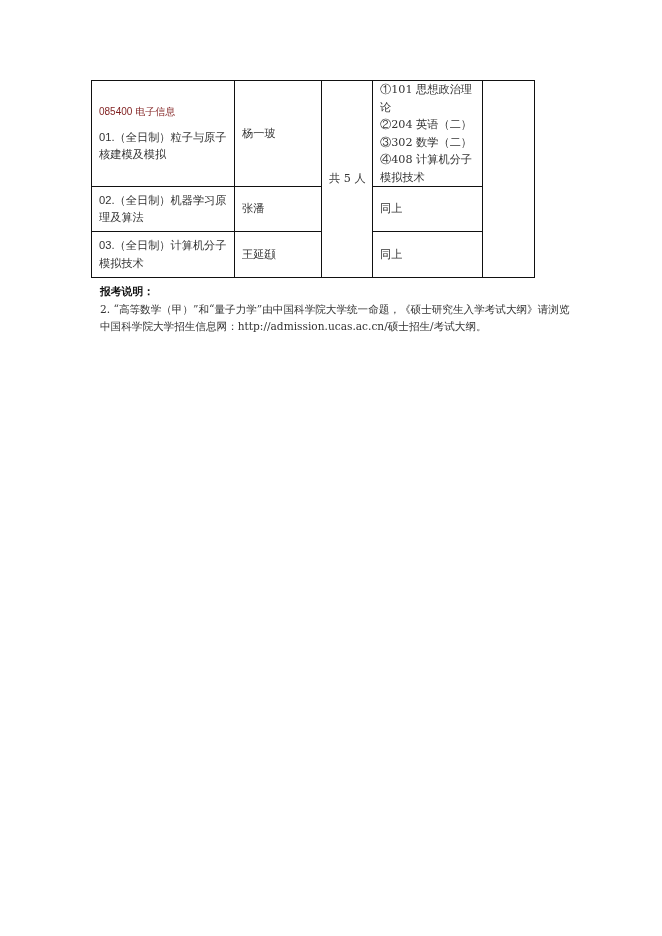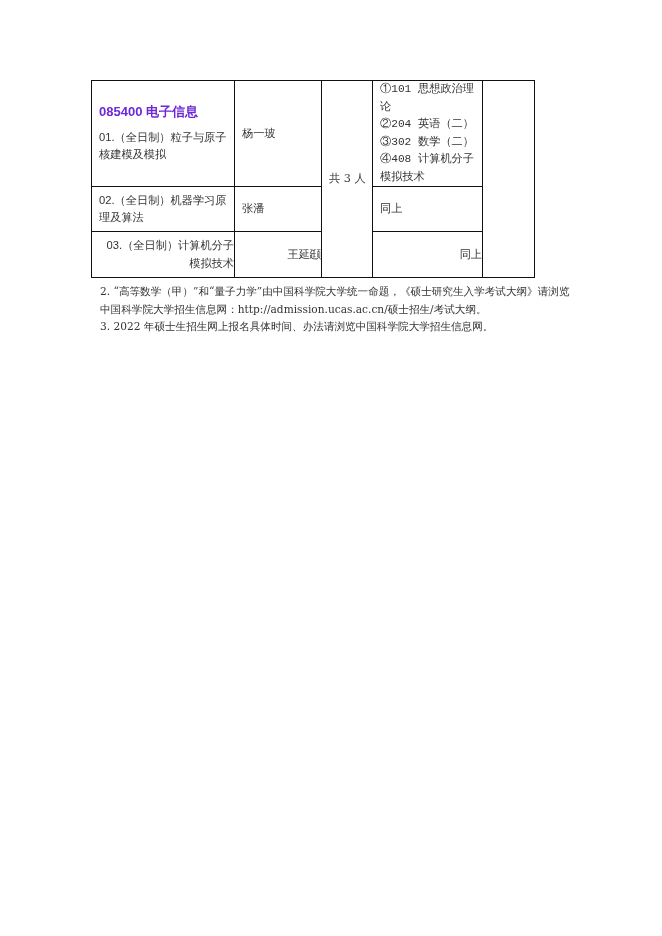--- a/index.html
+++ b/index.html
@@ -3,27 +3,27 @@
 <meta charset="utf-8">
 <style>
   html, body { margin:0; padding:0; background:#ffffff; }
   body { width:662px; height:936px; position:relative; overflow:hidden;
          font-family:"DejaVu Serif","Liberation Serif",serif; color:#222; }
   .tbl { position:absolute; left:91px; top:80px; border-collapse:collapse; table-layout:fixed; }
   .tbl td { border:1px solid #111; padding:0 0 0 7px; vertical-align:middle;
             font-size:11.2px; line-height:17.5px; color:#333; }
   .col1 { width:143px; } .col2 { width:87px; } .col3 { width:51px; }
   .col4 { width:110px; } .col5 { width:52px; }
-  .r1 { height:87px; } .r2 { height:45px; } .r3 { height:46px;text-align:right; }
-  .major { font-family:"Liberation Sans","DejaVu Sans",sans-serif; font-weight:bold;
-           font-size:13px; color:#6d28d9; display:block; margin-bottom:8px; }
+  .r1 { height:87px; } .r2 { height:45px; } .r3 { height:46px; }
+  .major { font-family:"Liberation Sans","DejaVu Sans",sans-serif; font-weight:normal;
+           font-size:10px; color:#7f1d1d; display:block; margin-bottom:8px; }
   .num { font-family:"Liberation Sans","DejaVu Sans",sans-serif; }
   .dir { display:block; }
   .quota { vertical-align:middle; }
-  .subj div { line-height:17.5px;font-family:Liberation Mono, monospace; }
+  .subj div { line-height:17.5px; }
   .notes { position:absolute; left:100px; top:283px; width:480px; font-size:10.6px; line-height:17.6px; color:#333; }
   .notes .title { font-weight:bold; color:#111; font-family:"DejaVu Sans",sans-serif; font-size:10.8px; }
   .notes .item { white-space:nowrap; }
   .notes .wrap { white-space:normal; }
 </style>
 </head>
 <body>
 
 <table class="tbl">
   <colgroup>
@@ -33,21 +33,21 @@
       <col class="col4">
       <col class="col5">
     </colgroup>
   <tbody>
       <tr class="r1">
     <td>
       <span class="major">085400 电子信息</span>
       <span class="dir"><span class="num">01.</span><span>（全日制）粒子与原子核建模及模拟</span></span>
     </td>
     <td>杨一玻</td>
-    <td class="quota" rowspan="3">共 3 人</td>
+    <td class="quota" rowspan="3">共 5 人</td>
     <td class="subj">
       <div>①101 思想政治理论</div>
       <div>②204 英语（二）</div>
       <div>③302 数学（二）</div>
       <div>④408 计算机分子模拟技术</div>
     </td>
     <td rowspan="3"></td>
   </tr>
   <tr class="r2">
     <td><span class="num">02.</span><span>（全日制）机器学习原理及算法</span></td>
@@ -56,15 +56,15 @@
   </tr>
   <tr class="r3">
     <td><span class="num">03.</span><span>（全日制）计算机分子模拟技术</span></td>
     <td>王延颋</td>
     <td>同上</td>
   </tr>
 </tbody>
   </table>
 
 <div class="notes">
+  <div class="title">报考说明：</div>
   <div class="item wrap">2. “高等数学（甲）”和“量子力学”由中国科学院大学统一命题，《硕士研究生入学考试大纲》请浏览中国科学院大学招生信息网：http://admission.ucas.ac.cn/硕士招生/考试大纲。</div>
-  <div class="item">3. 2022 年硕士生招生网上报名具体时间、办法请浏览中国科学院大学招生信息网。</div>
 </div>
 
 </body></html>

